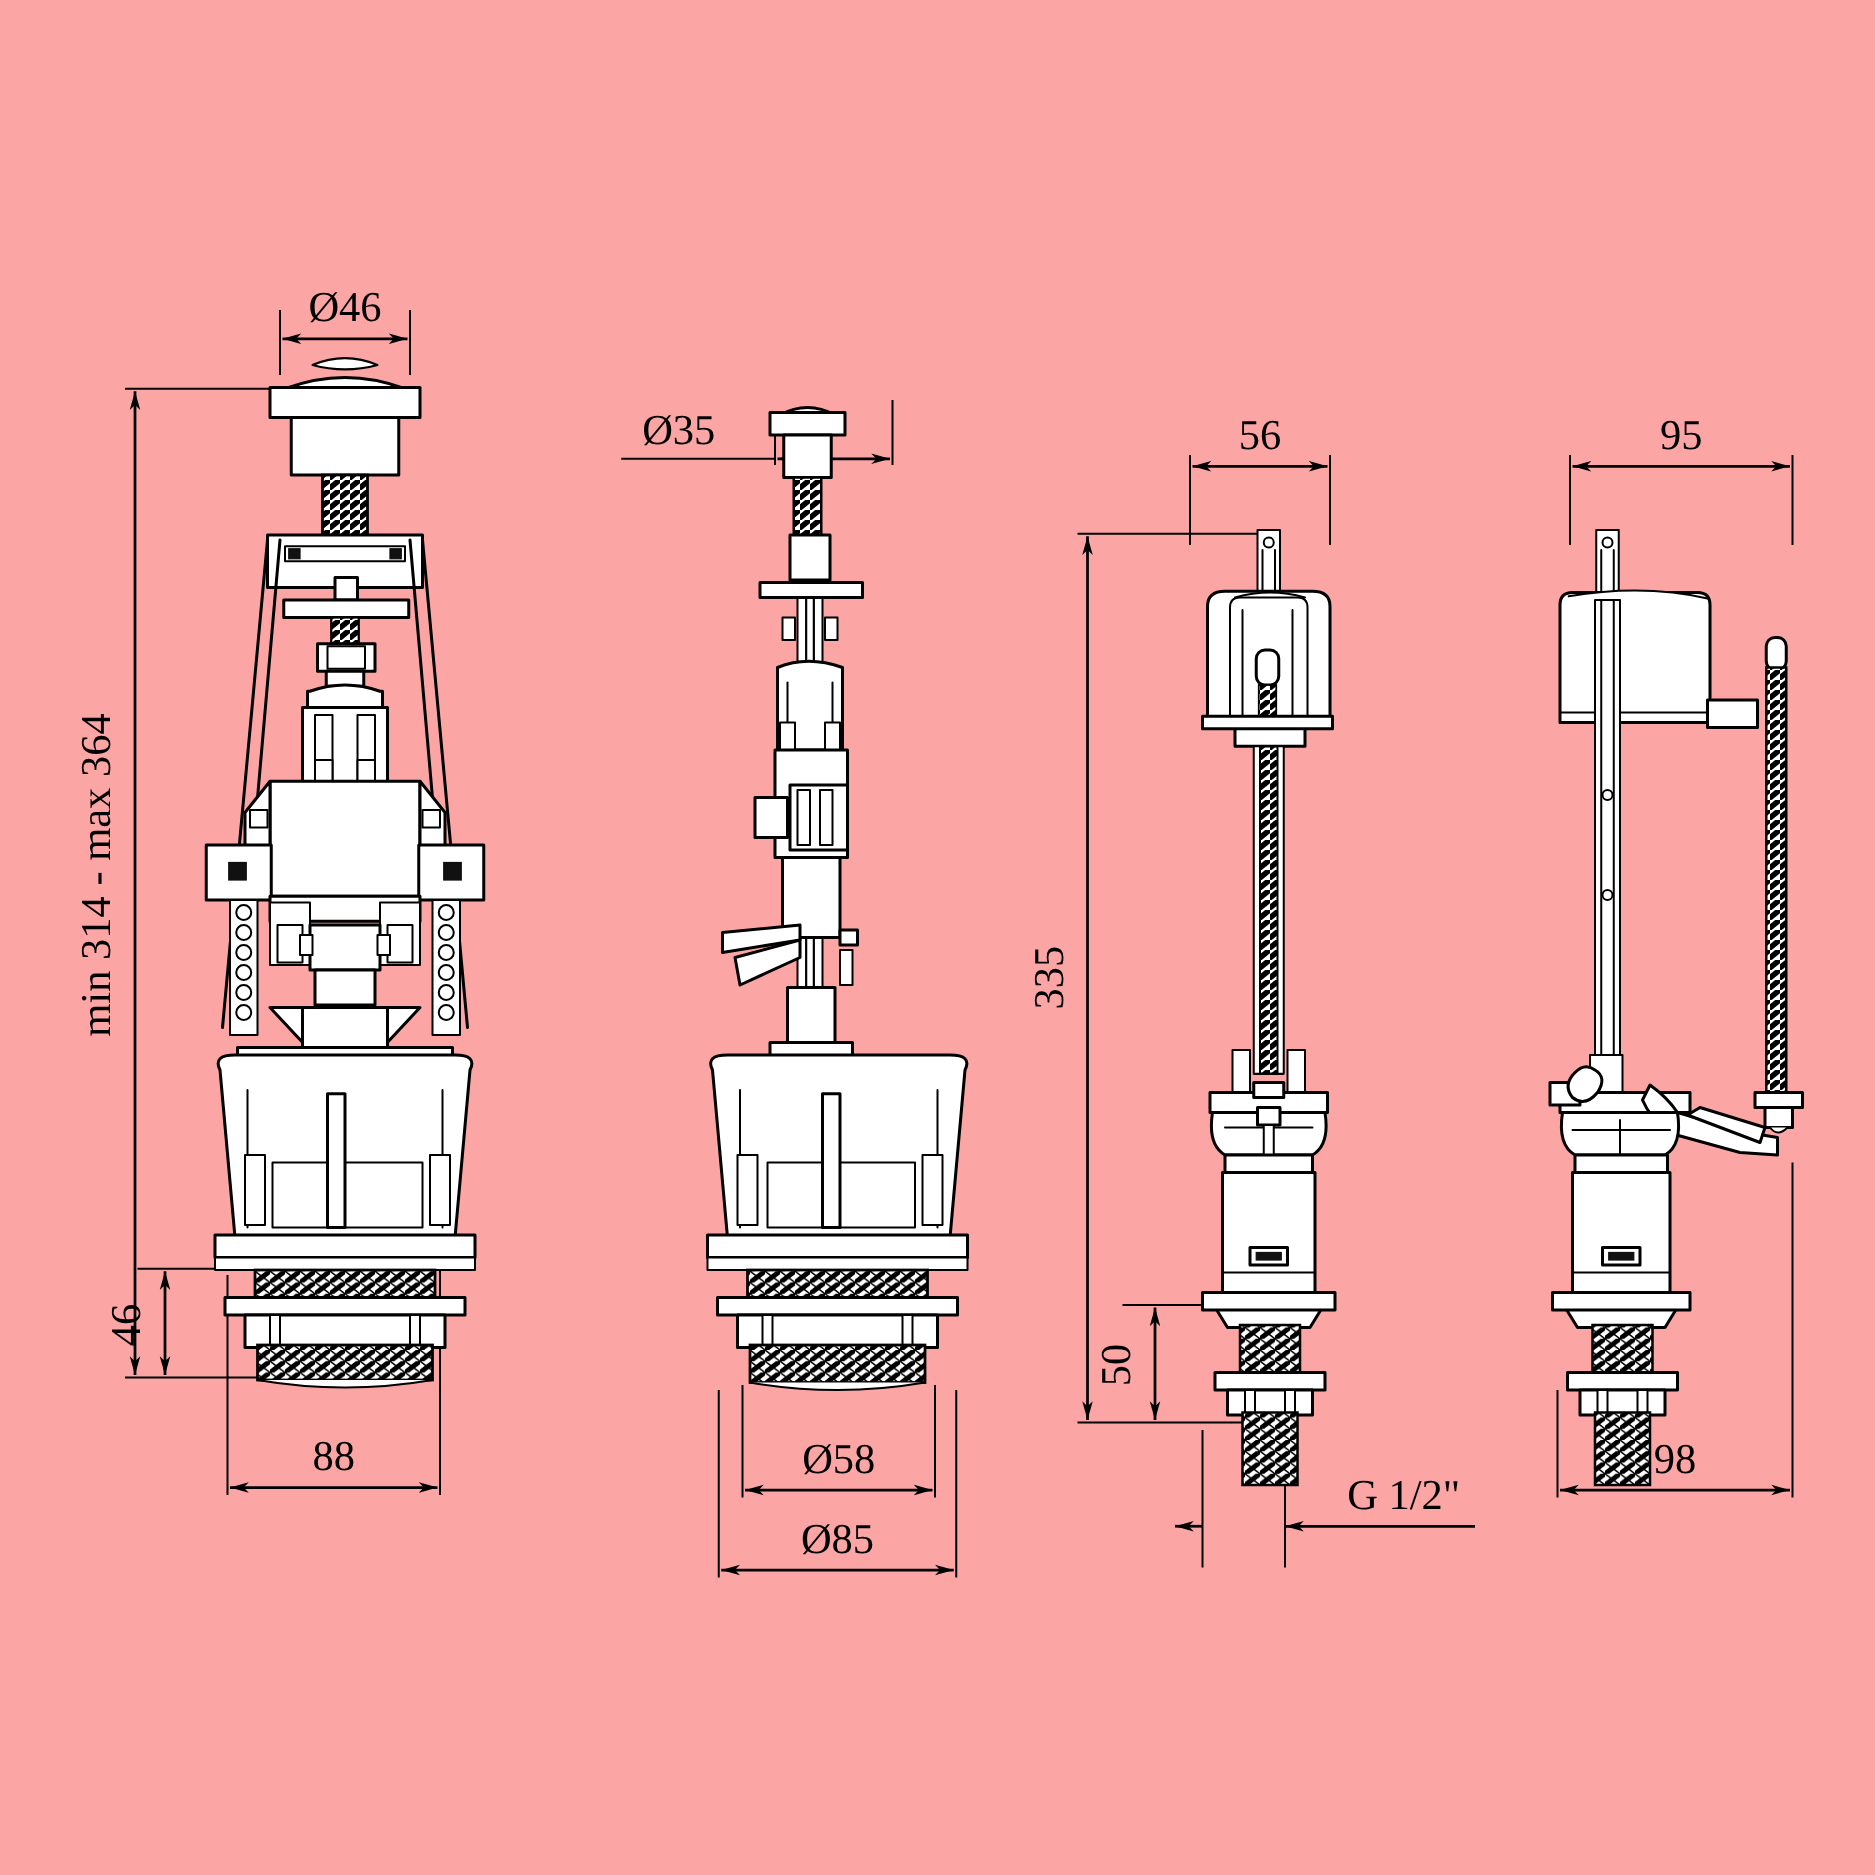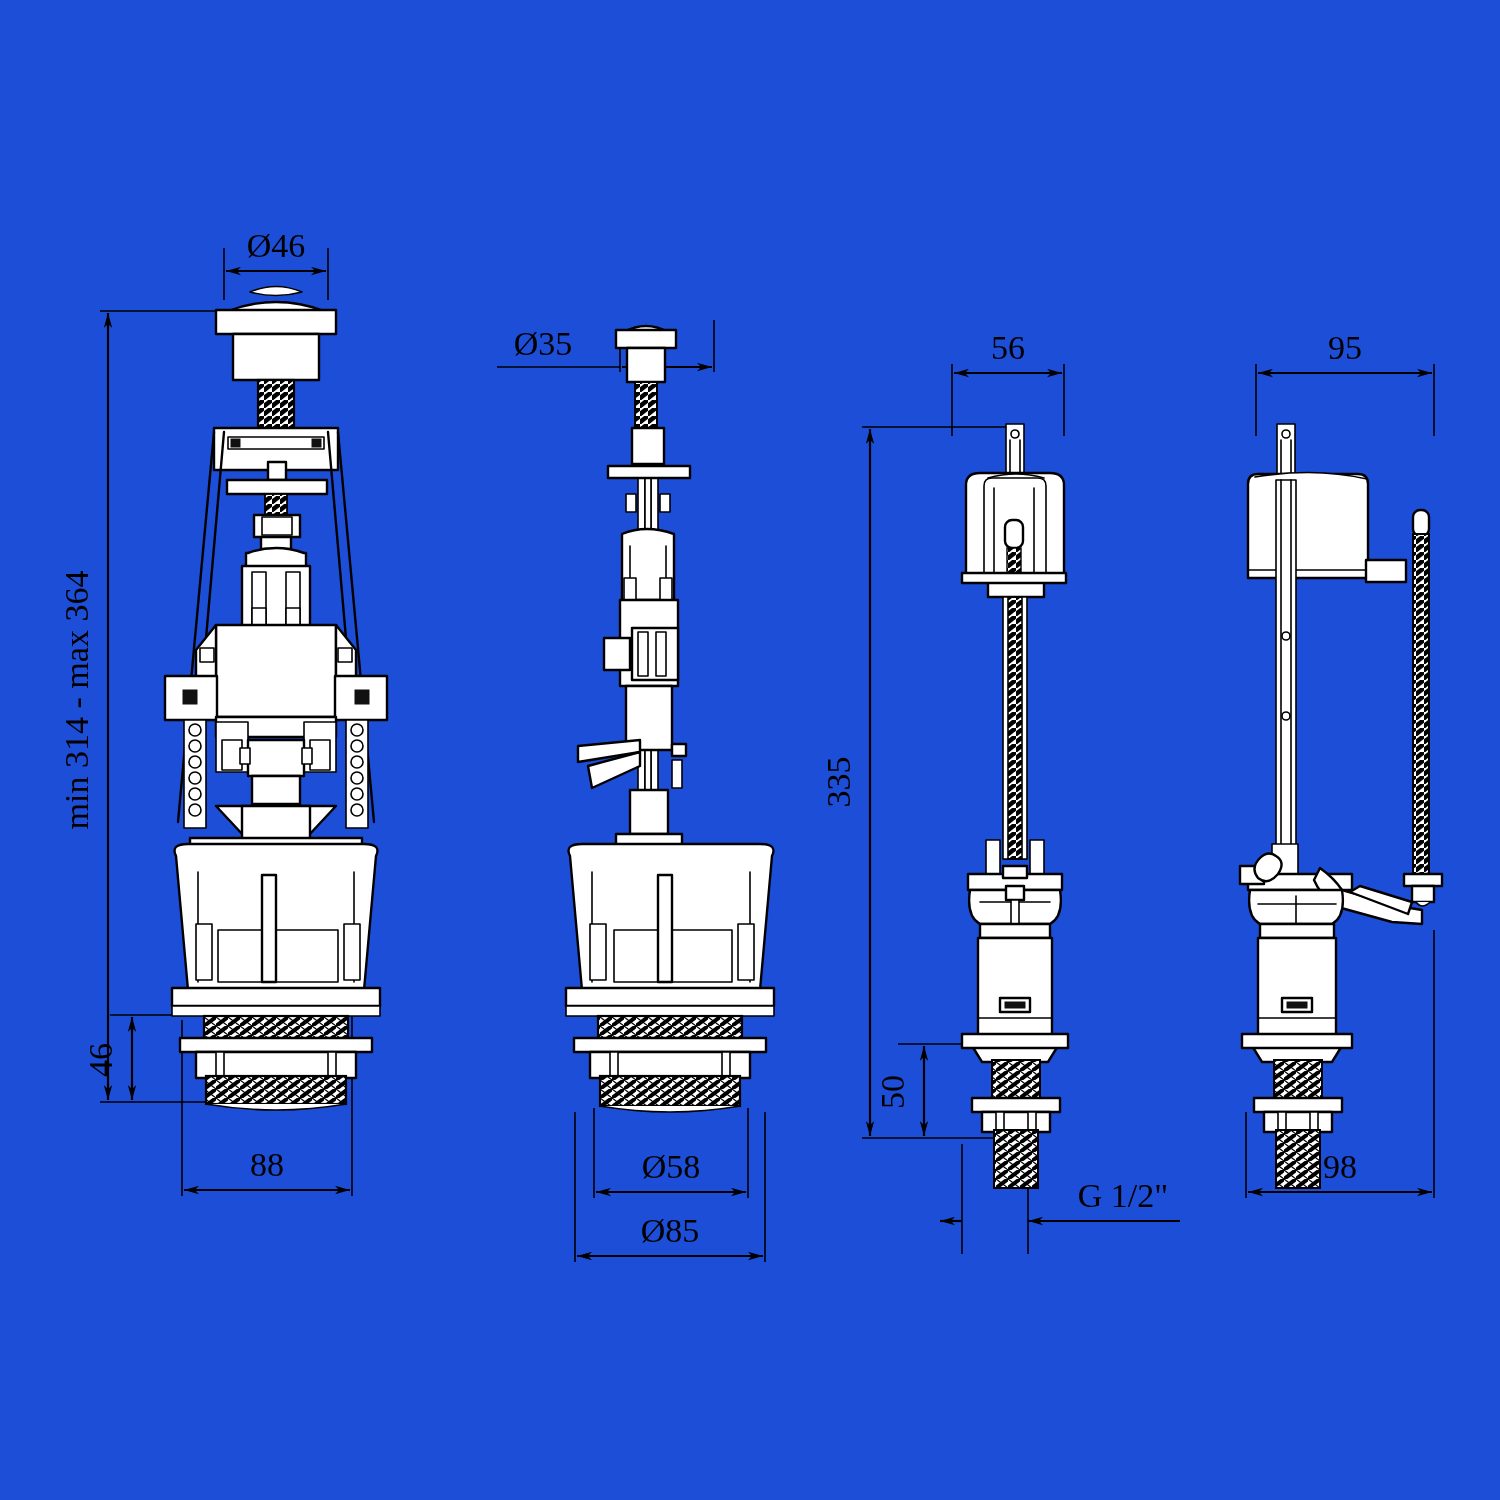--- a/index.html
+++ b/index.html
@@ -3,21 +3,21 @@
 <meta charset="utf-8">
 <title>Technical Drawing</title>
 <style>
   html,body{margin:0;padding:0;background:#ffffff;}
   body{
     width:1500px;height:1500px;
     font-family:"Liberation Serif", serif;
     color:#000;
     overflow:hidden;
   }
-  #sheet{position:relative;width:1500px;height:1500px;background:#1d4ed8;}
+  #sheet{position:relative;width:1500px;height:1500px;background:#fca5a5;}
   svg#drawing{position:absolute;left:0;top:0;width:1500px;height:1500px;display:block;}
   .dimtext{
     font-family:"Liberation Serif", serif;
     font-size:34px;
     fill:#000;
     text-anchor:middle;
     dominant-baseline:alphabetic;
   }
   .ln{stroke:#000;fill:none;}
   .thin{stroke-width:1.6;}

